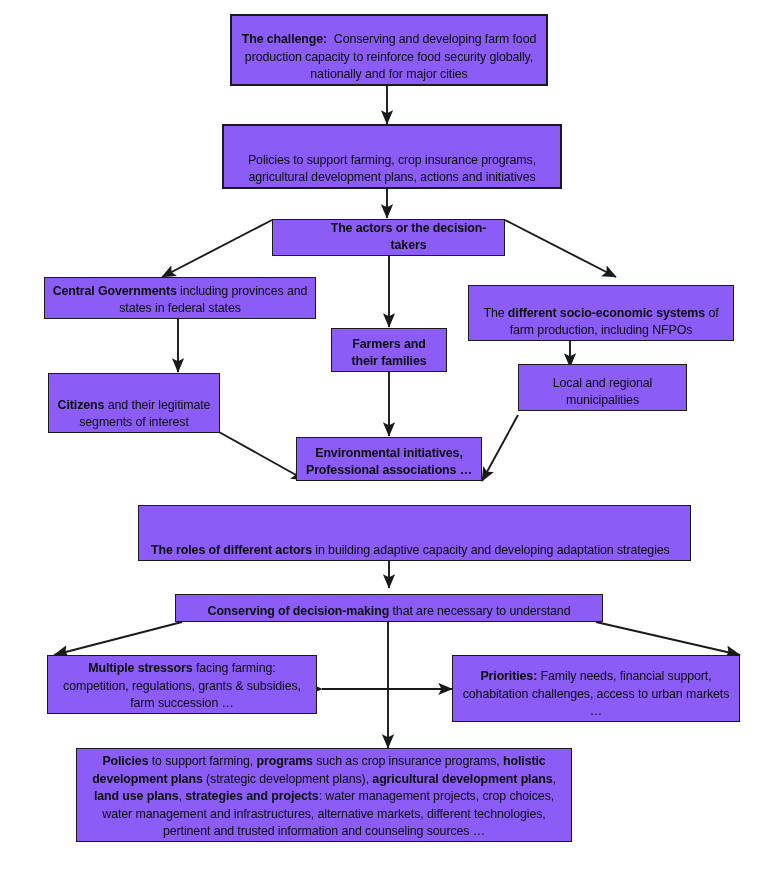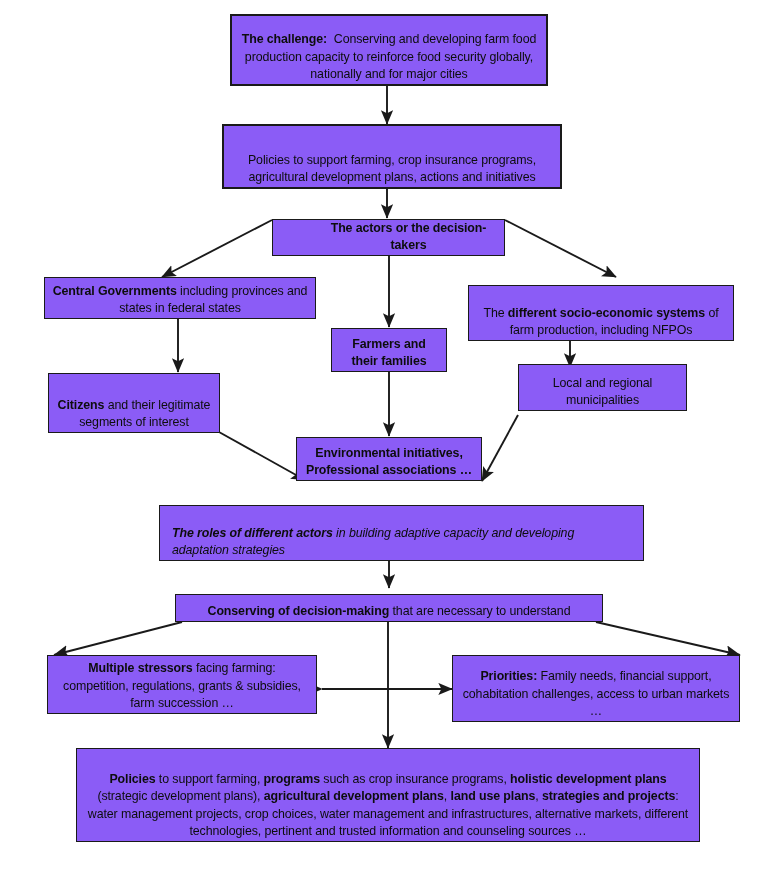--- a/index.html
+++ b/index.html
@@ -129,33 +129,33 @@
   </div>
 
   <div class="node" style="left:518px; top:364px; width:169px; height:47px;">
     <span class="txt">Local and regional municipalities</span>
   </div>
 
   <div class="node" style="left:296px; top:437px; width:186px; height:44px;">
     <span class="txt"><b>Environmental initiatives, Professional associations …</b></span>
   </div>
 
-  <div class="node left-align" style="left:159px; top:505px; width:485px; height:56px;font-style:italic;">
+  <div class="node left-align" style="left:138px; top:505px; width:553px; height:56px;">
     <span class="txt"><b>The roles of different actors</b> in building adaptive capacity and developing adaptation strategies</span>
   </div>
 
   <div class="node" style="left:175px; top:594px; width:428px; height:28px;">
     <span class="txt"><b>Conserving of decision-making</b> that are necessary to understand</span>
   </div>
 
   <div class="node" style="left:47px; top:655px; width:270px; height:59px;">
     <span class="txt"><b>Multiple stressors</b> facing farming: competition, regulations, grants &amp; subsidies, farm succession …</span>
   </div>
 
   <div class="node" style="left:452px; top:655px; width:288px; height:67px;">
     <span class="txt"><b>Priorities:</b> Family needs, financial support, cohabitation challenges, access to urban markets …</span>
   </div>
 
-  <div class="node" style="left:76px; top:748px; width:624px; height:94px;">
+  <div class="node" style="left:76px; top:748px; width:496px; height:94px;">
     <span class="txt"><b>Policies</b> to support farming, <b>programs</b> such as crop insurance programs, <b>holistic development plans</b> (strategic development plans), <b>agricultural development plans</b>, <b>land use plans</b>, <b>strategies and projects</b>: water management projects, crop choices, water management and infrastructures, alternative markets, different technologies, pertinent and trusted information and counseling sources …</span>
   </div>
 
 </div>
 
 </body></html>

